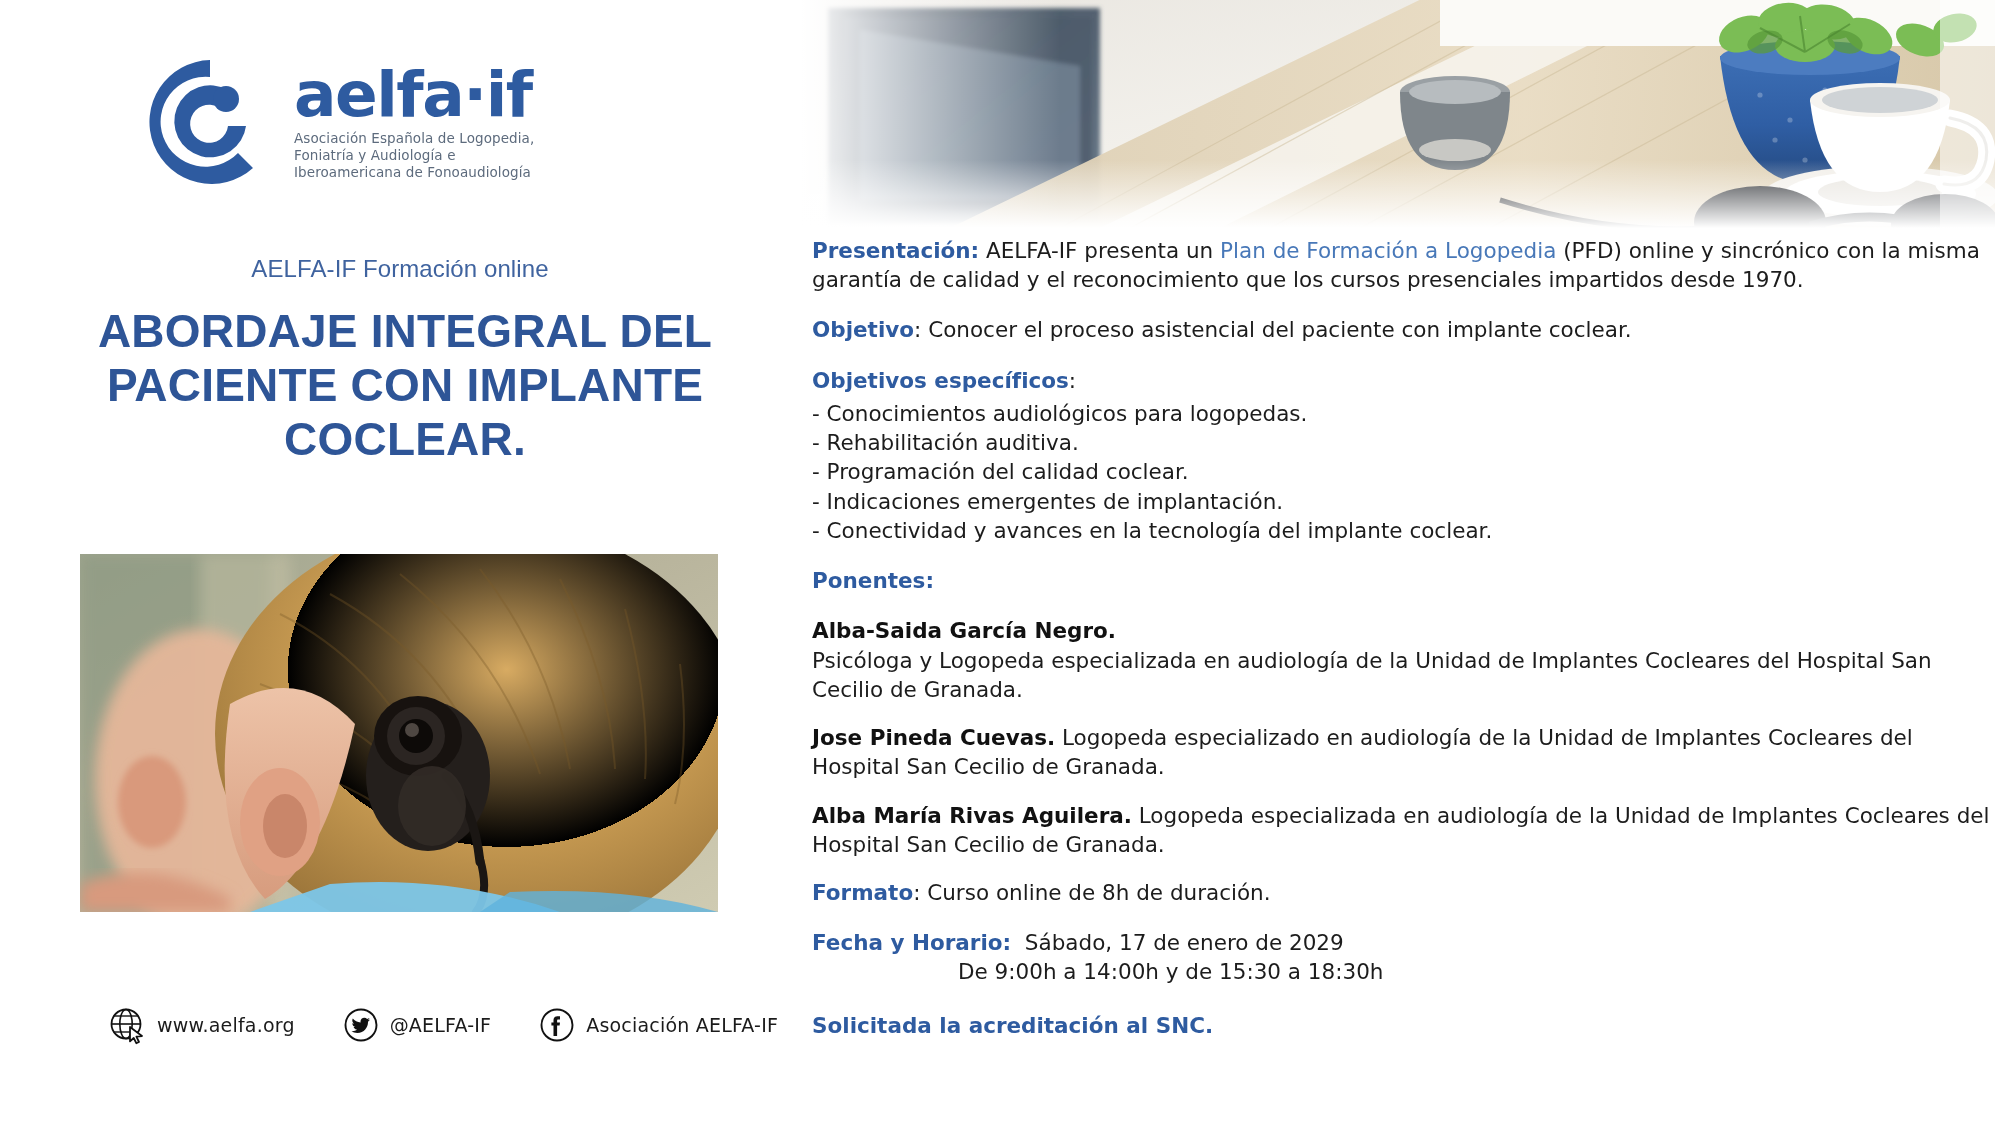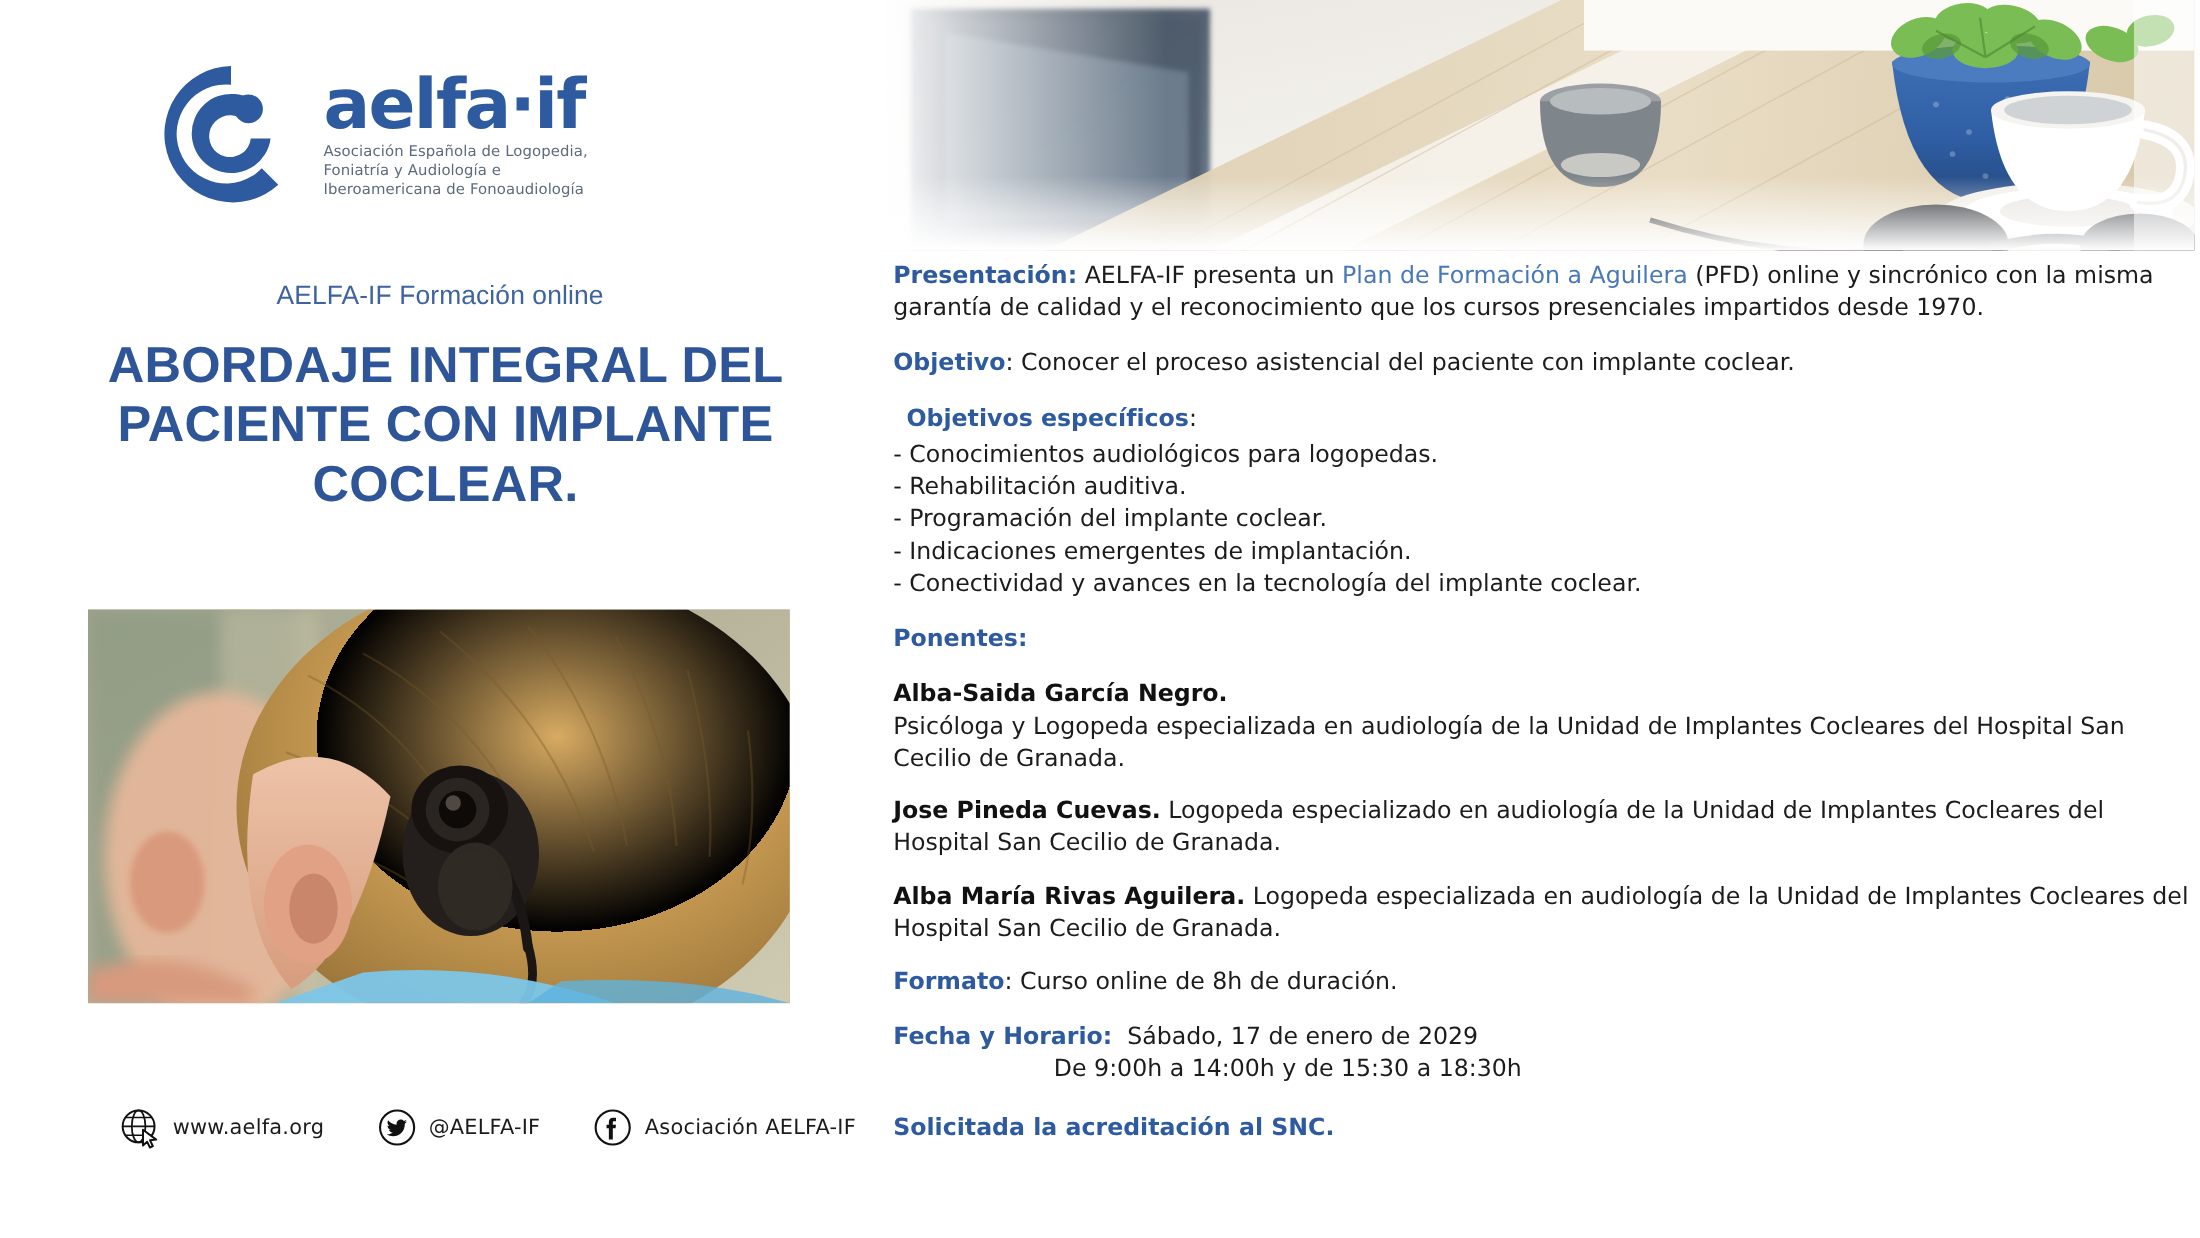--- a/index.html
+++ b/index.html
@@ -131,21 +131,21 @@
   .body-text {
     position: absolute;
     left: 12px; top: 236px;
     width: 1180px;
     font-size: 21.5px;
     line-height: 1.36;
     color: #1c1c1c;
     font-family: "DejaVu Sans", sans-serif;
   }
   .blk { margin-bottom: 21px; }
-  .blk.tight { margin-bottom: 4px; margin-left: 12px; }
+  .blk.tight { margin-bottom: 4px; }
   .lbl { color: #2E5BA0; font-weight: 700; text-align: center; }
   .lbl-lite { color: #4878B8; }
   .bullet { white-space: nowrap; }
   .spk { margin-bottom: 19px; }
   .spk .nm { font-weight: 700; color: #111; }
   .schedule-line2 {
     margin-left: 146px;
   }
   .final-note {
     color: #2E5BA0;
@@ -402,30 +402,30 @@
         <path d="M1010 226 q60 -18 118 0" stroke="#3a3f46" stroke-width="9" fill="none"></path>
 
         <rect x="0" y="0" width="260" height="228" fill="url(#fadeL)"></rect>
         <rect x="0" y="160" width="1195" height="68" fill="url(#fadeB)"></rect>
         <rect x="1140" y="0" width="55" height="228" fill="#ffffff" opacity=".55"></rect>
       </svg>
     </div>
 
     <div class="body-text">
 
-      <p class="blk"><span class="lbl">Presentación:</span><span> AELFA-IF presenta un </span><span class="lbl-lite">Plan de Formación a Aguilera</span><span> (PFD) online y sincrónico con la misma garantía de calidad y el reconocimiento que los cursos presenciales impartidos desde 1970.</span></p>
+      <p class="blk"><span class="lbl">Presentación:</span><span> AELFA-IF presenta un </span><span class="lbl-lite">Plan de Formación a Logopedia</span><span> (PFD) online y sincrónico con la misma garantía de calidad y el reconocimiento que los cursos presenciales impartidos desde 1970.</span></p>
 
       <p class="blk"><span class="lbl">Objetivo</span><span>: Conocer el proceso asistencial del paciente con implante coclear.</span></p>
 
       <p class="blk tight"><span class="lbl">Objetivos específicos</span><span>:</span></p>
 
       <div class="blk">
         <div class="bullet">- Conocimientos audiológicos para logopedas.</div>
         <div class="bullet">- Rehabilitación auditiva.</div>
-        <div class="bullet">- Programación del implante coclear.</div>
+        <div class="bullet">- Programación del calidad coclear.</div>
         <div class="bullet">- Indicaciones emergentes de implantación.</div>
         <div class="bullet">- Conectividad y avances en la tecnología del implante coclear.</div>
       </div>
 
       <p class="blk"><span class="lbl">Ponentes:</span></p>
 
       <p class="spk"><span class="nm">Alba-Saida García Negro.</span><br><span>Psicóloga y Logopeda especializada en audiología de la Unidad de Implantes Cocleares del Hospital San Cecilio de Granada.</span></p>
 
       <p class="spk"><span class="nm">Jose Pineda Cuevas.</span><span> Logopeda especializado en audiología de la Unidad de Implantes Cocleares del Hospital San Cecilio de Granada.</span></p>
 

